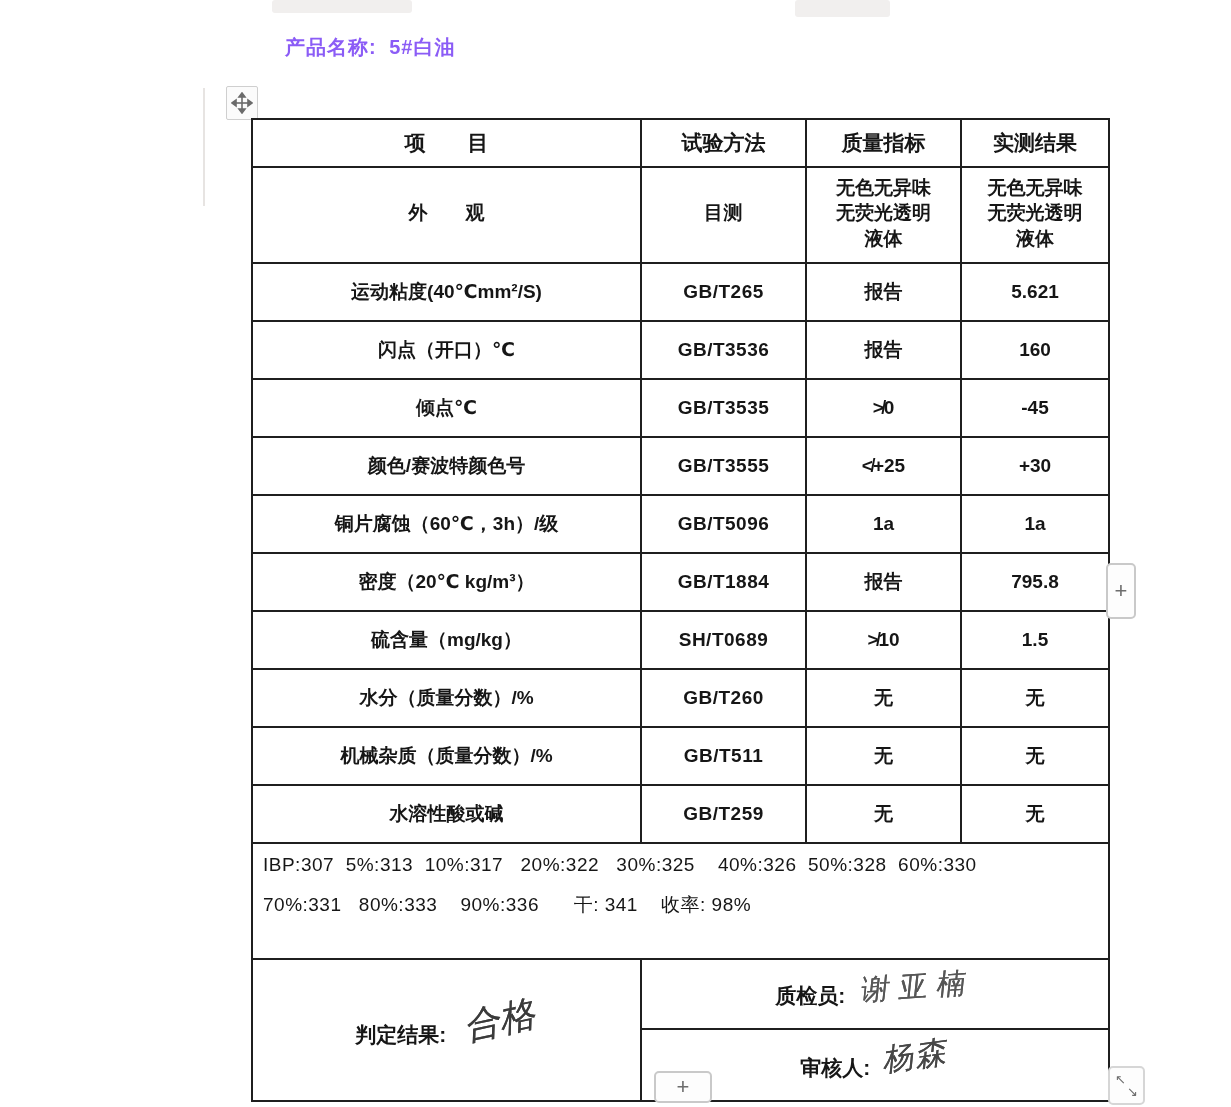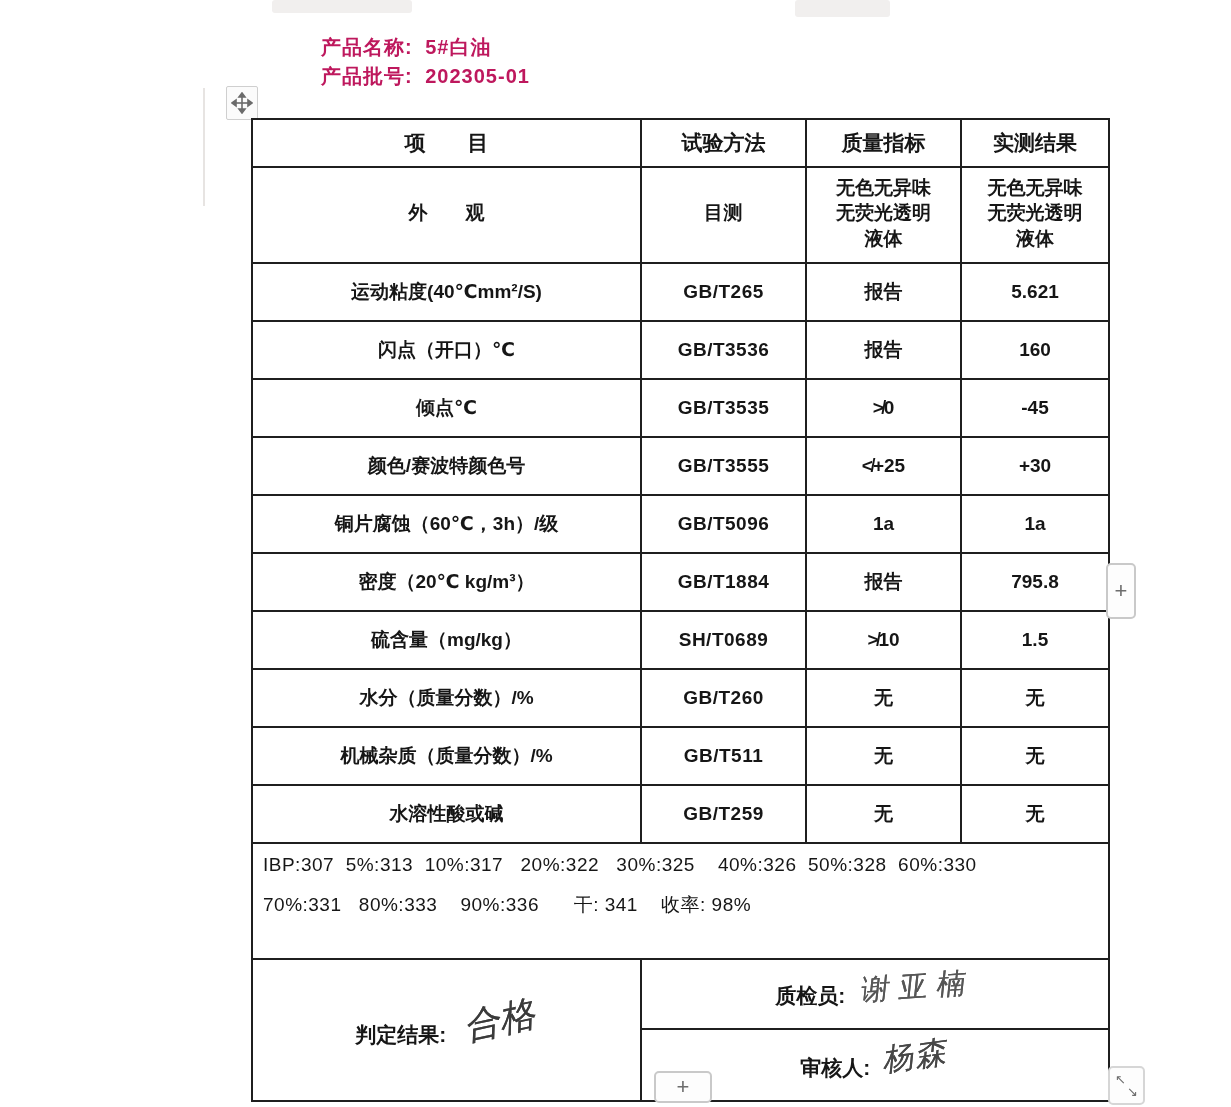--- a/index.html
+++ b/index.html
@@ -4,21 +4,21 @@
 <style>
   html,body{margin:0;padding:0;background:#ffffff;}
   body{font-family:"Liberation Sans","DejaVu Sans",sans-serif;color:#1a1a1a;}
   .canvas{position:relative;width:1231px;height:1107px;background:#ffffff;overflow:hidden;}
 
   
   .smudge{position:absolute;background:#f1efee;border-radius:3px;}
   .faint-line{position:absolute;width:2px;background:#e7e4e2;}
 
   
-  .hdr{position:absolute;font-weight:700;font-size:20px;letter-spacing:1px;color:#be185d;white-space:nowrap;margin-left:36px;}
+  .hdr{position:absolute;font-weight:700;font-size:20px;letter-spacing:1px;color:#8b5cf6;white-space:nowrap;}
   .hdr .val{margin-left:6px;}
 
   
   table.report{position:absolute;left:251px;top:118px;width:857px;border-collapse:collapse;table-layout:fixed;}
   table.report th,table.report td{border:2px solid #1f1f1f;text-align:center;vertical-align:middle;
       font-weight:700;font-size:19px;color:#161616;padding:0 4px;}
   table.report th{font-size:21px;height:46px;border-radius:18px;}
   tr.row-appearance td{height:94px;line-height:1.35;white-space:pre-line;font-size:19px;font-family:Liberation Mono, monospace;}
   tr.row-std td{height:56px;}
   td.spec,td.result{font-size:19px;}
@@ -58,24 +58,20 @@
 
 <div class="canvas">
 
   <div class="smudge" style="left:272px;top:0;width:140px;height:13px;"></div>
   <div class="smudge" style="left:795px;top:0;width:95px;height:17px;"></div>
   <div class="faint-line" style="left:203px;top:88px;height:118px;"></div>
 
   <div class="hdr" style="left:285px;top:34px;">
     <span>产品名称:</span>
     <span class="val">5#白油</span>
-  </div>
-  <div class="hdr" style="left:285px;top:63px;">
-    <span>产品批号:</span>
-    <span class="val">202305-01</span>
   </div>
 
   <div class="handle handle-move">
     <svg width="22" height="22" viewBox="0 0 22 22">
       <g stroke="#6b6b6b" stroke-width="1.6" fill="#6b6b6b">
         <line x1="11" y1="4" x2="11" y2="18"></line>
         <line x1="4" y1="11" x2="18" y2="11"></line>
         <path d="M11 1 L14 5 L8 5 Z"></path>
         <path d="M11 21 L14 17 L8 17 Z"></path>
         <path d="M1 11 L5 8 L5 14 Z"></path>

